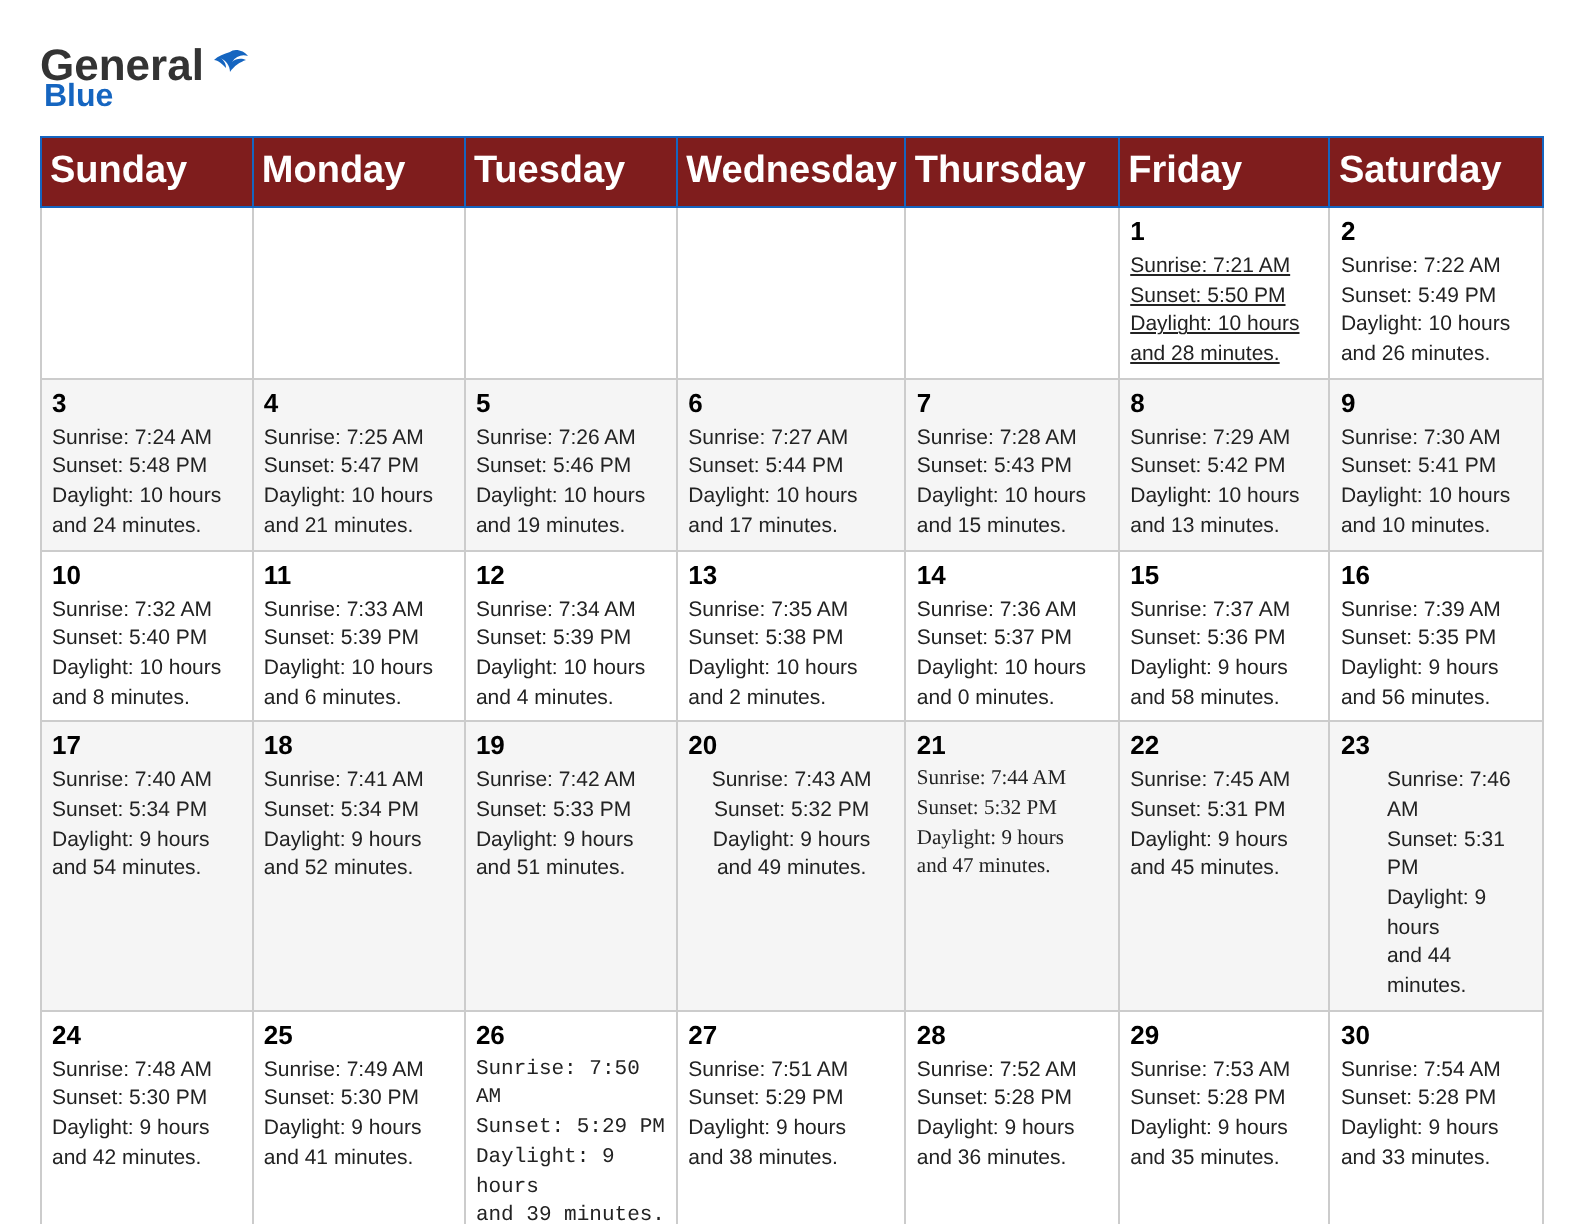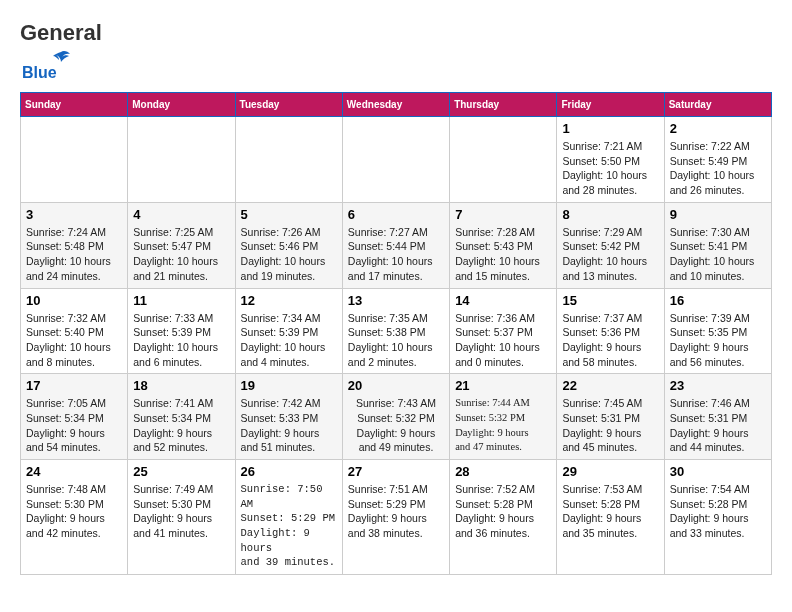--- a/index.html
+++ b/index.html
@@ -32,25 +32,25 @@
     .location {
       font-size: 16px;
       color: #444;
     }
     .calendar {
       width: 100%;
       border-collapse: collapse;
       font-size: 11px;
     }
     .calendar thead th {
-      background: #be185d;
+      background: #7f1d1d;
       color: #fff;
       padding: 6px 4px;
       text-align: left;
-      font-size: 10px;
+      font-size: 19px;
       font-weight: bold;
       border: 1px solid #1565c0;
     }
     .calendar tbody td {
       border: 1px solid #ccc;
       vertical-align: top;
       padding: 4px 5px;
       width: calc(100% / 7);
       min-height: 80px;
       background: #fff;
@@ -71,21 +71,21 @@
     }
     .empty-cell {
       background: #fff !important;
     }
   </style>
 </head>
 <body>
 
 <div class="header">
   <div class="logo">
-    <div style="display:flex;align-items:center;gap:2px;flex-direction:column;">
+    <div style="display:flex;align-items:center;gap:2px;">
       <span style="font-size:22px;font-weight:bold;color:#333;">General</span>
       <svg width="22" height="22" viewBox="0 0 22 22">
         <path d="M11 4 C13 2, 18 3, 20 6 C17 5, 14 6, 12 9 C14 7, 17 7, 19 8 C16 9, 13 11, 11 14 C11 11, 9 8, 6 7 C8 8, 9 10, 9 12 C7 10, 5 8, 3 8 C5 6, 8 5, 11 4Z" fill="#1565c0"></path>
       </svg>
     </div>
     <span style="font-size:16px;font-weight:bold;color:#1565c0;margin-top:-6px;margin-left:2px;">Blue</span>
   </div>
   <div class="title-block">
     <div class="month-title"></div>
     <div class="location"></div>
@@ -106,21 +106,21 @@
   </thead>
   <tbody id="calendar-body">
   <tr>
         <td class="empty-cell"></td>
         <td class="empty-cell"></td>
         <td class="empty-cell"></td>
         <td class="empty-cell"></td>
         <td class="empty-cell"></td>
         <td>
           <span class="day-num">1</span>
-          <div class="day-info" style="white-space: pre-line;">Sunrise: 7:21 AM
+          <div class="day-info" style="white-space: pre-line; text-decoration: underline;">Sunrise: 7:21 AM
 Sunset: 5:50 PM
 Daylight: 10 hours
 and 28 minutes.</div>
         </td>
         <td>
           <span class="day-num">2</span>
           <div class="day-info" style="white-space: pre-line;">Sunrise: 7:22 AM
 Sunset: 5:49 PM
 Daylight: 10 hours
 and 26 minutes.</div>
@@ -224,21 +224,21 @@
           <span class="day-num">16</span>
           <div class="day-info" style="white-space: pre-line;">Sunrise: 7:39 AM
 Sunset: 5:35 PM
 Daylight: 9 hours
 and 56 minutes.</div>
         </td>
       </tr>
       <tr>
         <td>
           <span class="day-num">17</span>
-          <div class="day-info" style="white-space: pre-line;">Sunrise: 7:05 AM
+          <div class="day-info" style="white-space: pre-line;">Sunrise: 7:40 AM
 Sunset: 5:34 PM
 Daylight: 9 hours
 and 54 minutes.</div>
         </td>
         <td>
           <span class="day-num">18</span>
           <div class="day-info" style="white-space: pre-line;">Sunrise: 7:41 AM
 Sunset: 5:34 PM
 Daylight: 9 hours
 and 52 minutes.</div>
@@ -266,21 +266,21 @@
         </td>
         <td>
           <span class="day-num">22</span>
           <div class="day-info" style="white-space: pre-line;">Sunrise: 7:45 AM
 Sunset: 5:31 PM
 Daylight: 9 hours
 and 45 minutes.</div>
         </td>
         <td>
           <span class="day-num">23</span>
-          <div class="day-info" style="white-space: pre-line;">Sunrise: 7:46 AM
+          <div class="day-info" style="white-space: pre-line; margin-left: 23px;">Sunrise: 7:46 AM
 Sunset: 5:31 PM
 Daylight: 9 hours
 and 44 minutes.</div>
         </td>
       </tr>
       <tr>
         <td>
           <span class="day-num">24</span>
           <div class="day-info" style="white-space: pre-line;">Sunrise: 7:48 AM
 Sunset: 5:30 PM

